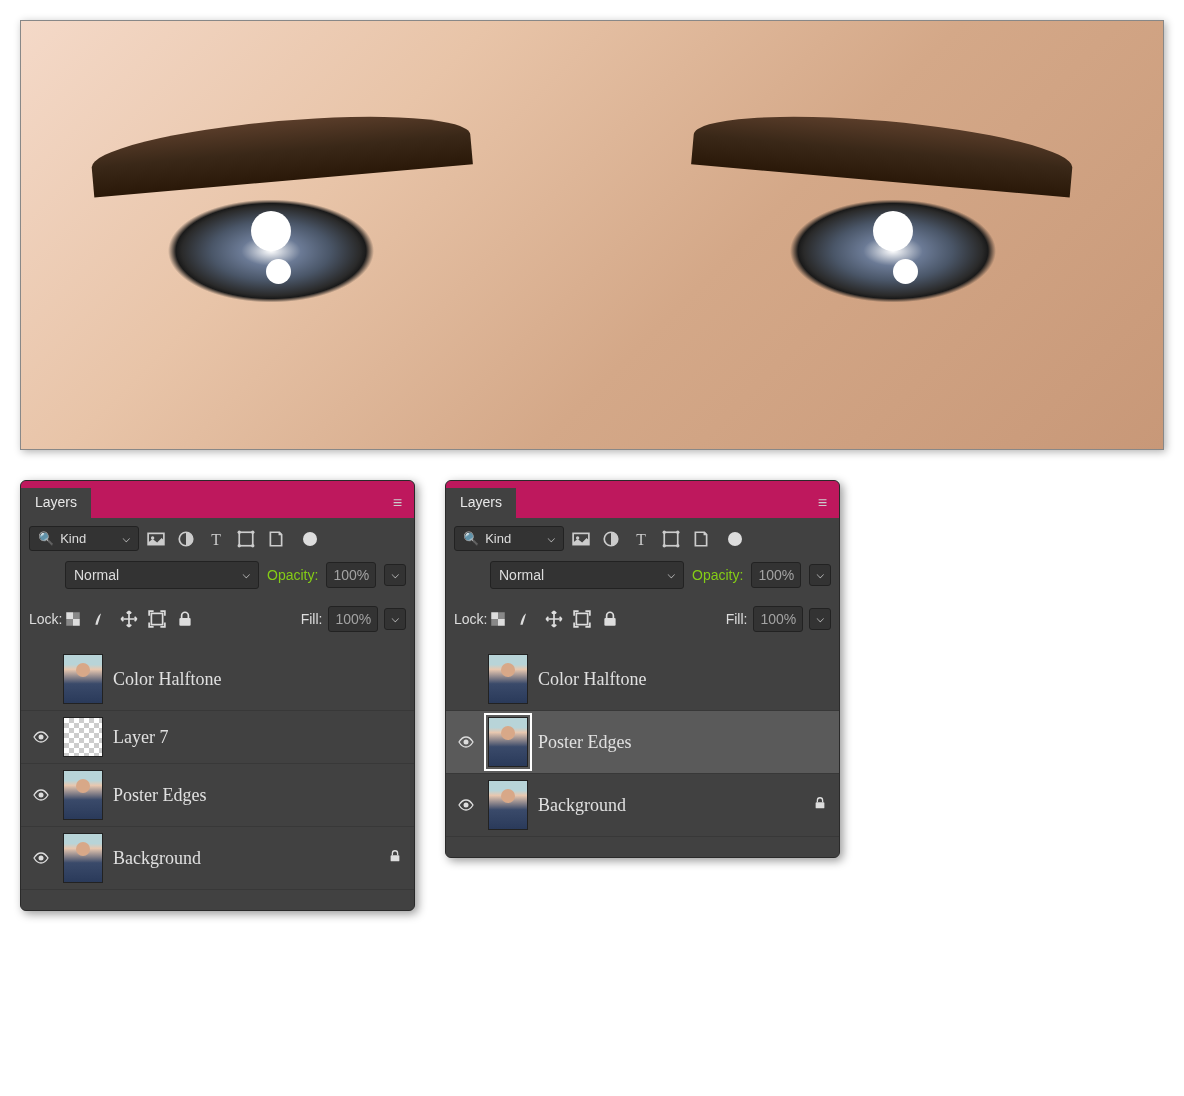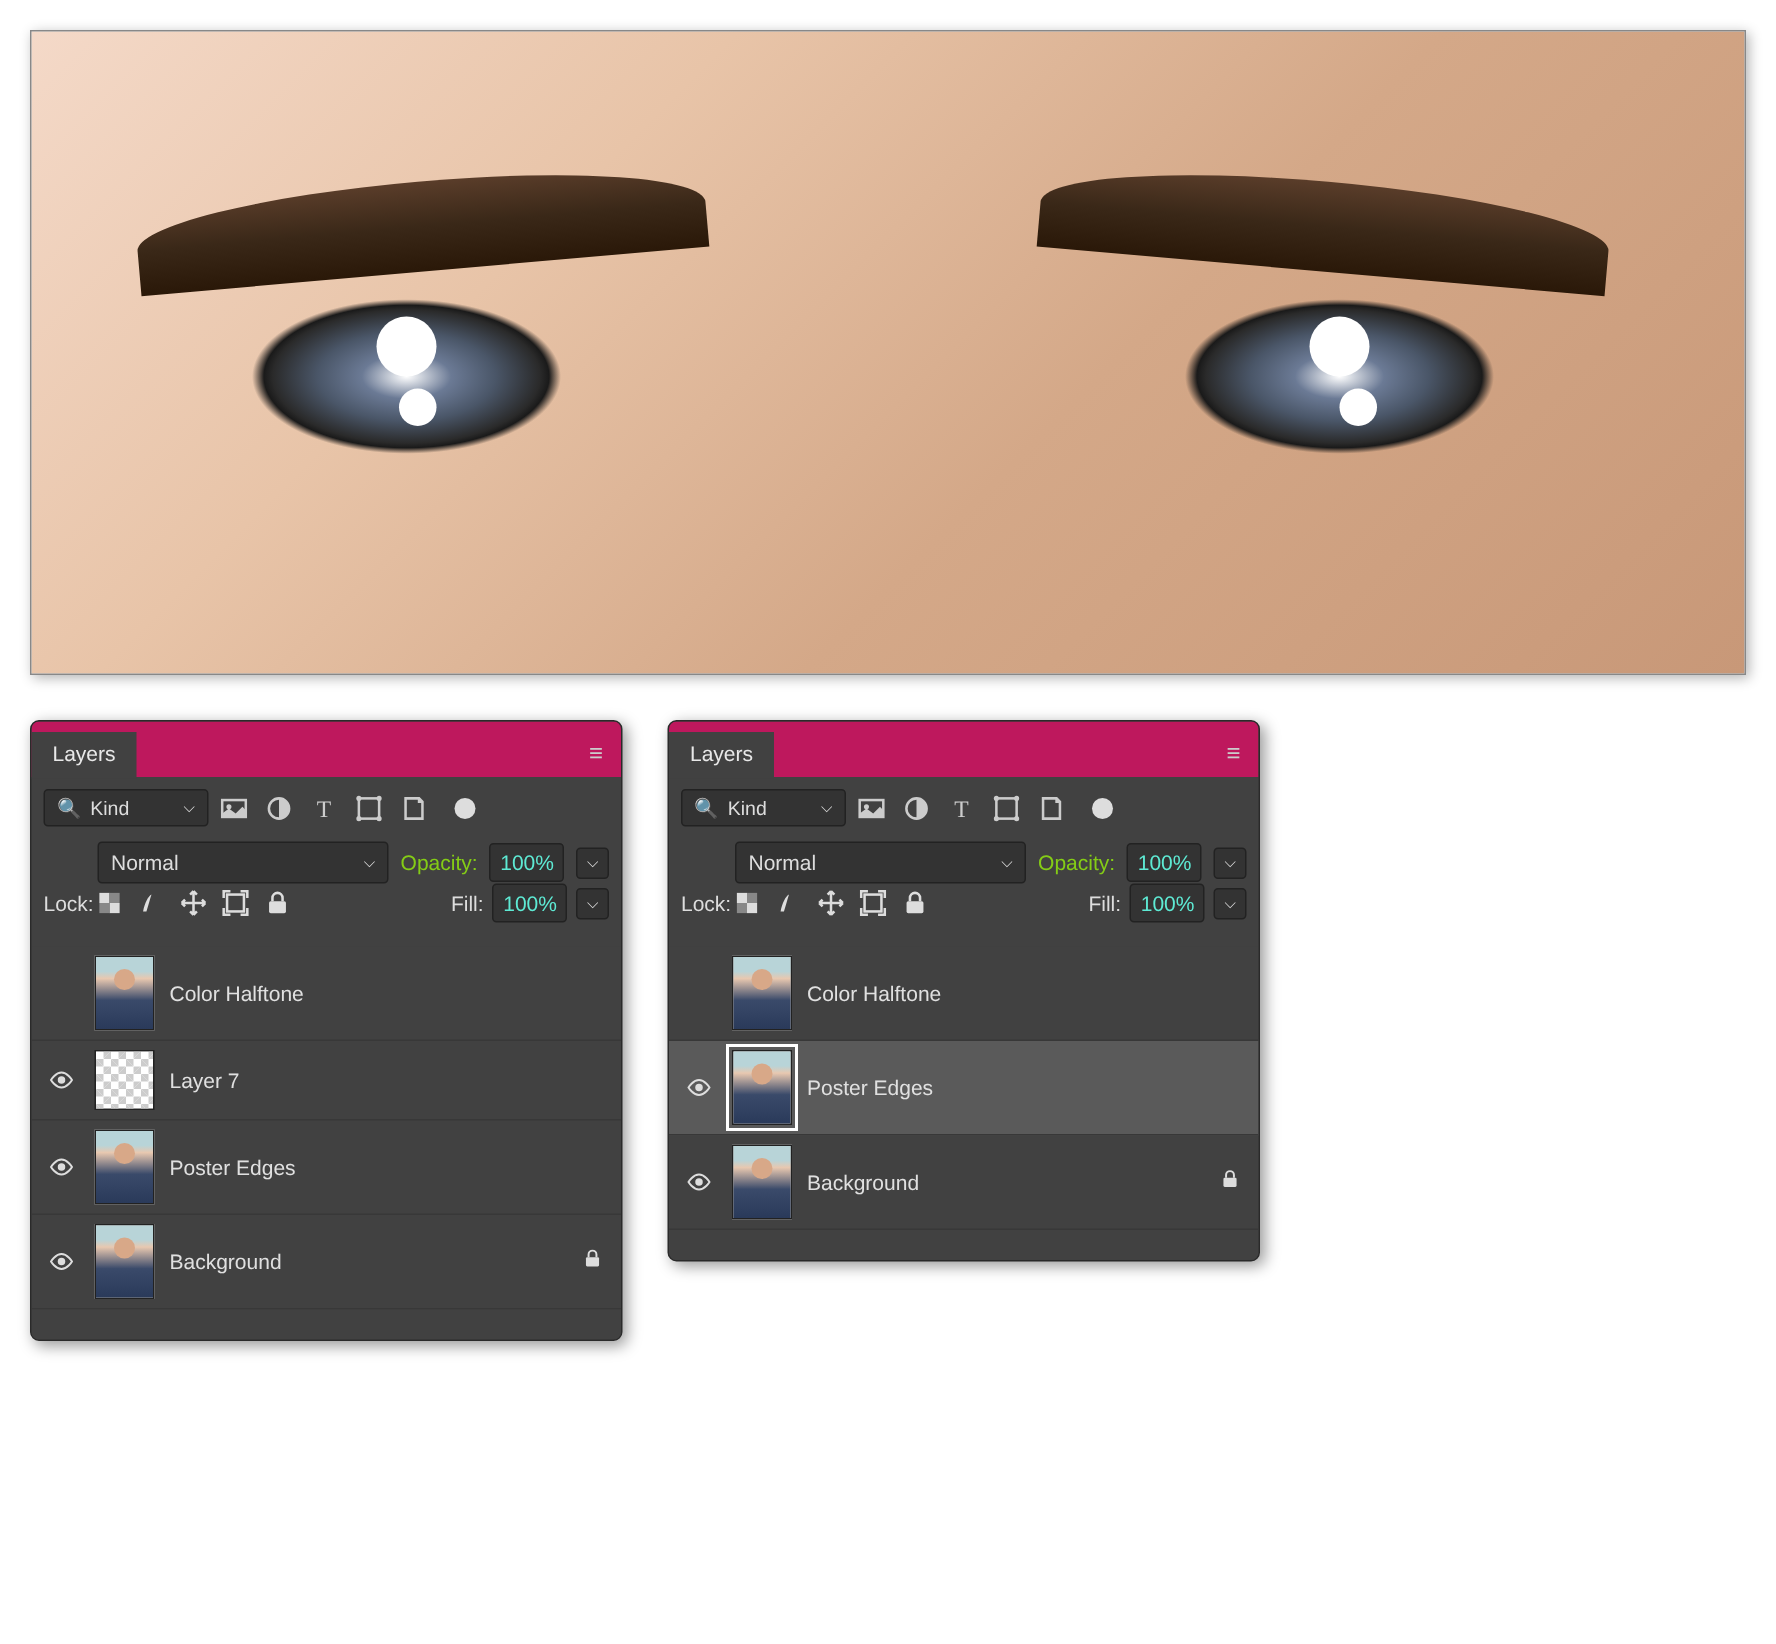--- a/index.html
+++ b/index.html
@@ -138,21 +138,21 @@
       width: 14px;
       height: 14px;
       border-radius: 50%;
       background: #ddd;
       margin-left: 6px;
     }
     .blend-row {
       display: flex;
       align-items: center;
       gap: 8px;
-      margin-bottom: 0;
+      margin-bottom: 17px;
       padding-left: 36px;
     }
     .blend-select {
       flex: 1;
       background: #333;
       border: 1px solid #222;
       border-radius: 3px;
       padding: 5px 8px;
       color: #ddd;
       font-size: 14px;
@@ -162,21 +162,21 @@
     }
     .opacity-label {
       color: #84cc16;
       font-size: 14px;
     }
     .value-box {
       background: #333;
       border: 1px solid #222;
       border-radius: 3px;
       padding: 4px 6px;
-      color: #5eead4;
+      color: #a3a3a3;
       font-size: 14px;
       min-width: 50px;
       text-align: center;
     }
     .dropdown-arrow {
       background: #333;
       border: 1px solid #222;
       border-radius: 3px;
       padding: 4px 6px;
       color: #ddd;
@@ -283,22 +283,23 @@
         linear-gradient(45deg, #ccc 25%, transparent 25%),
         linear-gradient(-45deg, #ccc 25%, transparent 25%),
         linear-gradient(45deg, transparent 75%, #ccc 75%),
         linear-gradient(-45deg, transparent 75%, #ccc 75%);
       background-size: 10px 10px;
       background-position: 0 0, 0 5px, 5px -5px, -5px 0px;
       background-color: #fff;
     }
     .layer-name {
       color: #e0e0e0;
-      font-size: 14px;
+      font-size: 18px;
       flex: 1;
+      font-family: Liberation Serif, serif;
     }
     .lock-indicator {
       color: #ddd;
       margin-right: 4px;
     }
     .panel-footer-pad {
       height: 20px;
       background: #414141;
     }
   </style>

